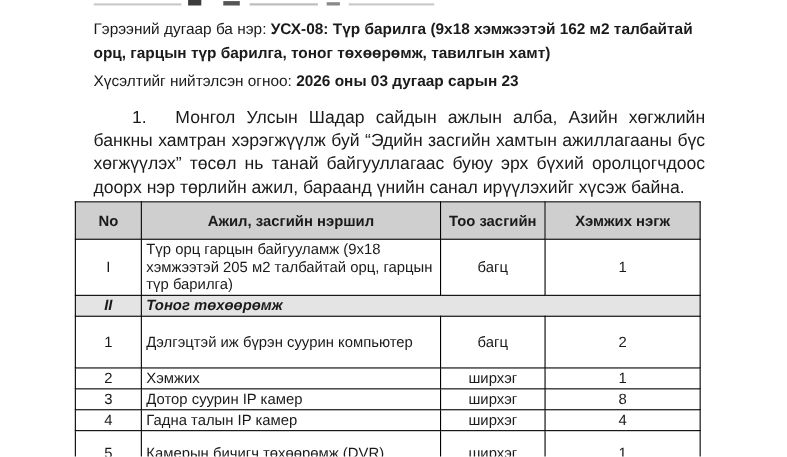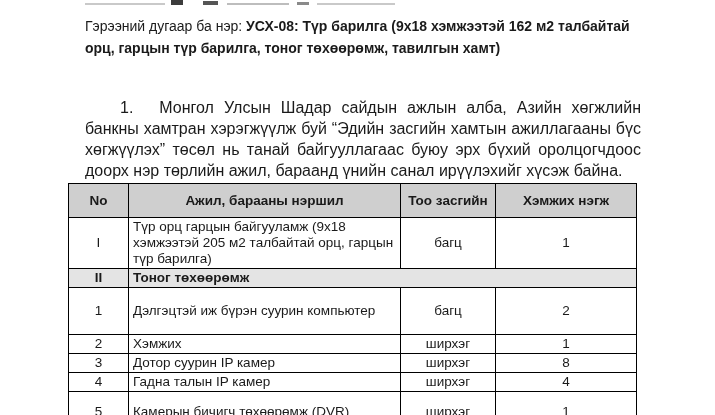--- a/index.html
+++ b/index.html
@@ -61,21 +61,21 @@
   table.items thead tr{height:34px;background:#cfcfcf;}
   table.items th{font-weight:bold;text-align:center;}
   .col-no{width:60px;}
   .col-name{width:272px;}
   .col-qty{width:95px;}
   .col-unit{width:141px;}
   td.c-no{text-align:center;}
   td.c-name{text-align:left;padding-left:8px;padding-right:6px;}
   td.c-qty{text-align:center;}
   td.c-unit{text-align:center;}
-  tr.section-row{background:#e4e4e4;font-weight:bold;}
+  tr.section-row{background:#e4e4e4;font-weight:bold;font-style:italic;}
   tbody tr:nth-child(1){height:50px;}
   tbody tr:nth-child(2){height:19px;}
   tbody tr:nth-child(3){height:47px;}
   tbody tr:nth-child(4){height:18px;}
   tbody tr:nth-child(5){height:19px;}
   tbody tr:nth-child(6){height:18px;}
   tbody tr:nth-child(7){height:40px;}
 </style>
 </head>
 <body>
@@ -88,36 +88,39 @@
       <span class="m3"></span>
     <span class="m4"></span>
       <span class="m5"></span>
       <span class="m6"></span>
   </div>
 
   <div class="contract-line">
     <span>Гэрээний дугаар ба нэр: </span><span class="bold">УСХ-08: Түр барилга (9х18 хэмжээтэй 162 м2 талбайтай орц, гарцын түр барилга, тоног төхөөрөмж, тавилгын хамт)</span>
   </div>
 
+  <div class="date-line">
+    <span>Хүсэлтийг нийтэлсэн огноо: </span><span class="bold">2026 оны 03 дугаар сарын 23</span>
+  </div>
 
   <div class="intro">
     <span>1.</span><span class="tab"></span><span>Монгол Улсын Шадар сайдын ажлын алба, Азийн хөгжлийн банкны хамтран хэрэгжүүлж буй “Эдийн засгийн хамтын ажиллагааны бүс хөгжүүлэх” төсөл нь танай байгууллагаас буюу эрх бүхий оролцогчдоос доорх нэр төрлийн ажил, бараанд үнийн санал ирүүлэхийг хүсэж байна.</span>
   </div>
 
   <table class="items">
     <colgroup>
       <col class="col-no">
         <col class="col-name">
         <col class="col-qty">
         <col class="col-unit">
     </colgroup>
     <thead>
       <tr>
         <th>No</th>
-        <th>Ажил, барааны нэршил</th>
+        <th>Ажил, засгийн нэршил</th>
         <th>Тоо засгийн</th>
         <th>Хэмжих нэгж</th>
       </tr>
     </thead>
     <tbody>
         <tr>
           <td class="c-no">I</td>
           <td class="c-name">Түр орц гарцын байгууламж (9х18 хэмжээтэй 205 м2 талбайтай орц, гарцын түр барилга)</td>
           <td class="c-qty">багц</td>
           <td class="c-unit">1</td>

